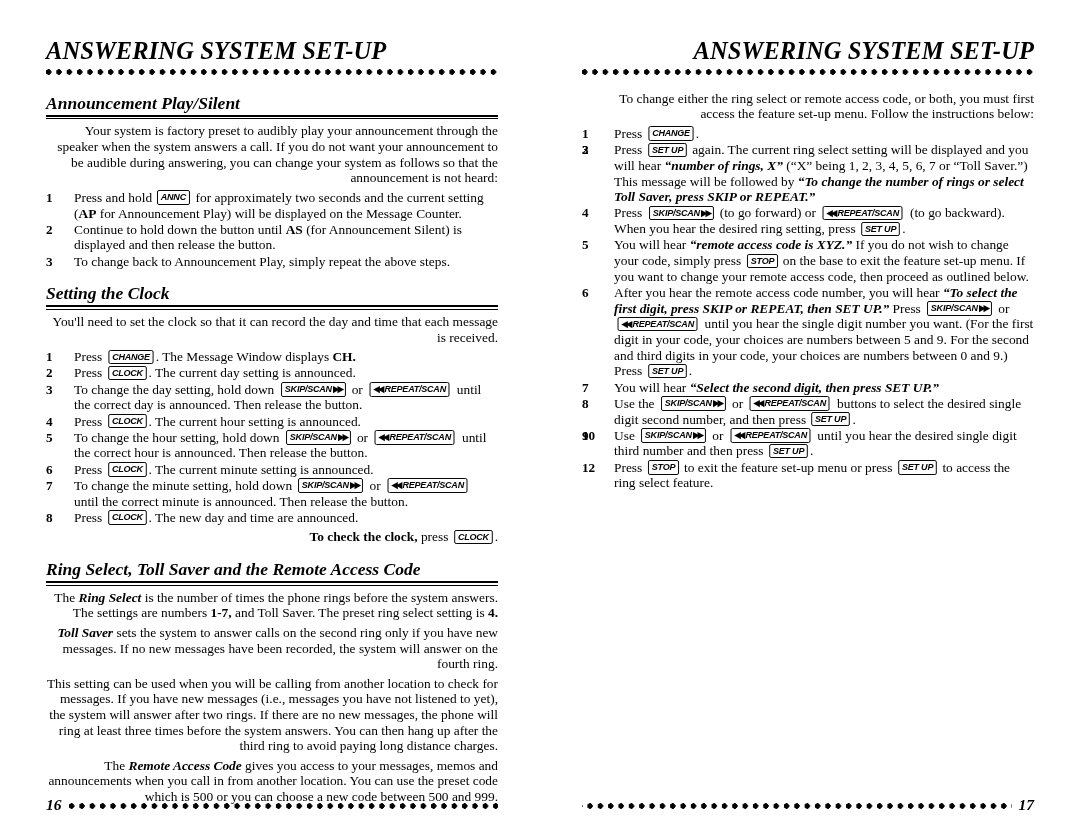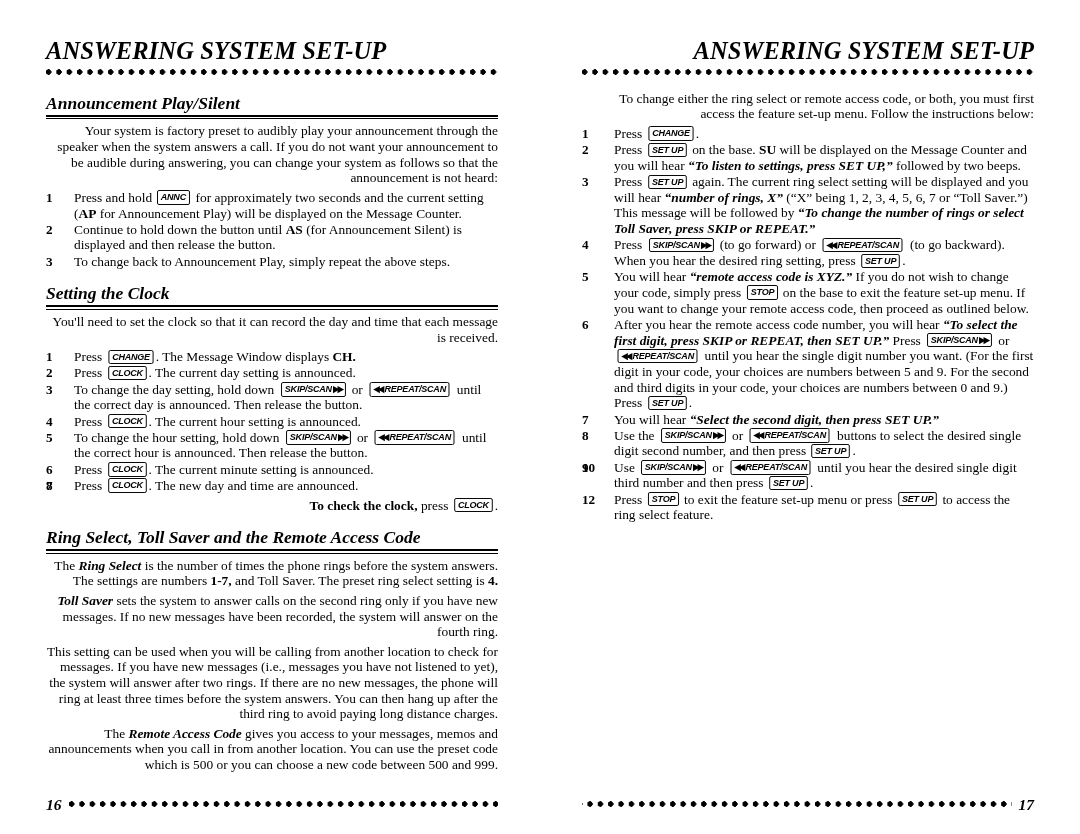--- a/index.html
+++ b/index.html
@@ -131,21 +131,21 @@
   .key .arr.pre  { margin-right: 2.4px; }
   .key .arr.post { margin-left: 1.2px; }
 
   
   .footer {
     position: absolute;
     left: 46px;
     right: 42px;
     bottom: 22px;
     display: flex;
-    align-items: flex-start;
+    align-items: flex-end;
     height: 14px;
   }
   .page-right .footer { left: 42px; right: 46px; }
   .footer .folio {
     font-size: 15.5px;
     font-weight: bold;
     font-style: italic;
     line-height: 14px;
   }
   .footer .folio.left  { margin-right: 7px; }
@@ -214,20 +214,21 @@
       <li>
         <span class="num">5</span>
         <span>To change the hour setting, hold down <span class="key"><span>SKIP/SCAN</span><span class="arr post">▶▶</span></span> or <span class="key"><span class="arr pre">◀◀</span><span>REPEAT/SCAN</span></span> until the correct hour is announced. Then release the button.</span>
       </li>
       <li>
         <span class="num">6</span>
         <span>Press <span class="key"><span>CLOCK</span></span>. The current minute setting is announced.</span>
       </li>
       <li>
         <span class="num">7</span>
+        <span>To change the minute setting, hold down <span class="key"><span>SKIP/SCAN</span><span class="arr post">▶▶</span></span> or <span class="key"><span class="arr pre">◀◀</span><span>REPEAT/SCAN</span></span> until the correct minute is announced. Then release the button.</span>
       </li>
       <li>
         <span class="num">8</span>
         <span>Press <span class="key"><span>CLOCK</span></span>. The new day and time are announced.</span>
       </li>
     </ol>
 
     <p class="body"><b>To check the clock,</b> press <span class="key"><span>CLOCK</span></span>.</p>
 
     <h2 class="sect">Ring Select, Toll Saver and the Remote Access Code</h2>
@@ -255,21 +256,20 @@
     <p class="body" style="margin-top:12px;">To change either the ring select or remote access code, or both, you must first access the feature set-up menu. Follow the instructions below:</p>
 
     <ol class="steps wide">
       <li>
         <span class="num">1</span>
         <span>Press <span class="key"><span>CHANGE</span></span>.</span>
       </li>
 
       <li>
         <span class="num">2</span>
-        <span>Press <span class="key"><span>SET UP</span></span> on the base. <b>SU</b> will be displayed on the Message Counter and you will hear <span class="bi">“To listen to settings, press SET UP,”</span> followed by two beeps.</span>
       </li>
 
       <li>
         <span class="num">3</span>
         <span>Press <span class="key"><span>SET UP</span></span> again. The current ring select setting will be displayed and you will hear <span class="bi">“number of rings, X”</span> (“X” being 1, 2, 3, 4, 5, 6, 7 or “Toll Saver.”) This message will be followed by <span class="bi">“To change the number of rings or select Toll Saver, press SKIP or REPEAT.”</span></span>
       </li>
 
       <li>
         <span class="num">4</span>
         <span>Press <span class="key"><span>SKIP/SCAN</span><span class="arr post">▶▶</span></span> (to go forward) or <span class="key"><span class="arr pre">◀◀</span><span>REPEAT/SCAN</span></span> (to go backward). When you hear the desired ring setting, press <span class="key"><span>SET UP</span></span>.</span>

